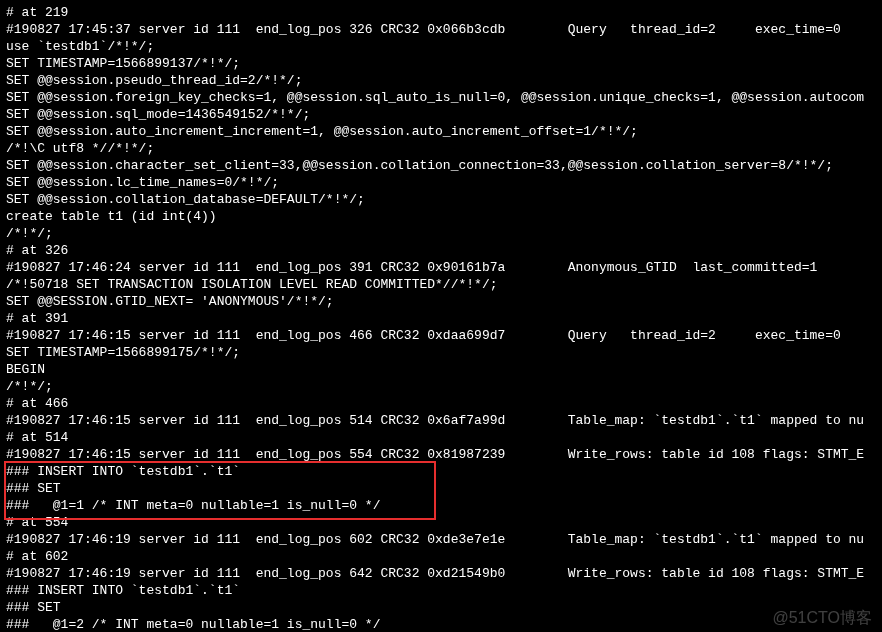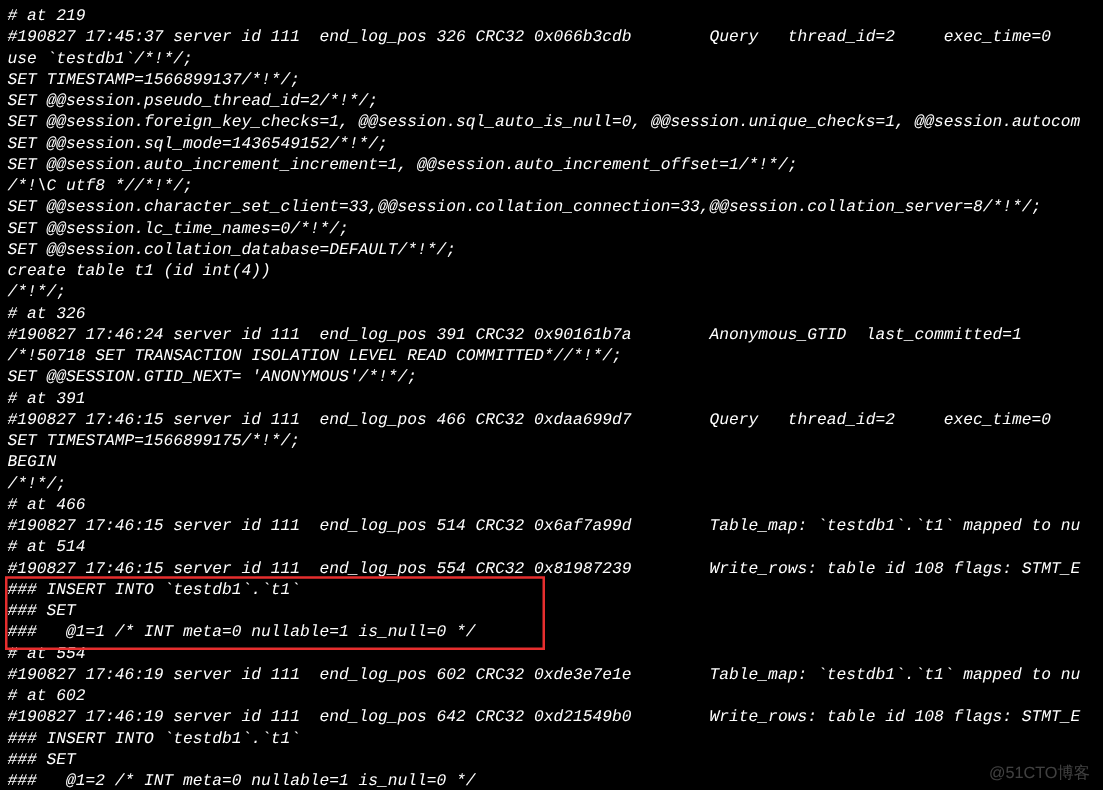--- a/index.html
+++ b/index.html
@@ -13,32 +13,32 @@
     width: 882px;
     height: 632px;
     overflow: hidden;
     position: relative;
   }
   .terminal {
     padding: 4px 6px;
     white-space: pre;
     position: relative;
   }
-  .line { white-space: pre; font-style: italic; }
+  .line { white-space: pre; }
   .highlight-box {
     position: absolute;
     border: 2px solid #e62e2e;
     pointer-events: none;
   }
   .watermark {
     position: absolute;
     right: 10px;
     bottom: 6px;
     color: rgba(255,255,255,0.25);
-    font-size: 13px;
+    font-size: 16px;
     font-family: sans-serif;
   }
 </style>
 </head>
 <body>
 
 <div class="terminal" id="terminal"><div class="line"># at 219</div><div class="line">#190827 17:45:37 server id 111  end_log_pos 326 CRC32 0x066b3cdb        Query   thread_id=2     exec_time=0</div><div class="line">use `testdb1`/*!*/;</div><div class="line">SET TIMESTAMP=1566899137/*!*/;</div><div class="line">SET @@session.pseudo_thread_id=2/*!*/;</div><div class="line">SET @@session.foreign_key_checks=1, @@session.sql_auto_is_null=0, @@session.unique_checks=1, @@session.autocom</div><div class="line">SET @@session.sql_mode=1436549152/*!*/;</div><div class="line">SET @@session.auto_increment_increment=1, @@session.auto_increment_offset=1/*!*/;</div><div class="line">/*!\C utf8 *//*!*/;</div><div class="line">SET @@session.character_set_client=33,@@session.collation_connection=33,@@session.collation_server=8/*!*/;</div><div class="line">SET @@session.lc_time_names=0/*!*/;</div><div class="line">SET @@session.collation_database=DEFAULT/*!*/;</div><div class="line">create table t1 (id int(4))</div><div class="line">/*!*/;</div><div class="line"># at 326</div><div class="line">#190827 17:46:24 server id 111  end_log_pos 391 CRC32 0x90161b7a        Anonymous_GTID  last_committed=1</div><div class="line">/*!50718 SET TRANSACTION ISOLATION LEVEL READ COMMITTED*//*!*/;</div><div class="line">SET @@SESSION.GTID_NEXT= 'ANONYMOUS'/*!*/;</div><div class="line"># at 391</div><div class="line">#190827 17:46:15 server id 111  end_log_pos 466 CRC32 0xdaa699d7        Query   thread_id=2     exec_time=0</div><div class="line">SET TIMESTAMP=1566899175/*!*/;</div><div class="line">BEGIN</div><div class="line">/*!*/;</div><div class="line"># at 466</div><div class="line">#190827 17:46:15 server id 111  end_log_pos 514 CRC32 0x6af7a99d        Table_map: `testdb1`.`t1` mapped to nu</div><div class="line"># at 514</div><div class="line">#190827 17:46:15 server id 111  end_log_pos 554 CRC32 0x81987239        Write_rows: table id 108 flags: STMT_E</div><div class="line">### INSERT INTO `testdb1`.`t1`</div><div class="line">### SET</div><div class="line">###   @1=1 /* INT meta=0 nullable=1 is_null=0 */</div><div class="line"># at 554</div><div class="line">#190827 17:46:19 server id 111  end_log_pos 602 CRC32 0xde3e7e1e        Table_map: `testdb1`.`t1` mapped to nu</div><div class="line"># at 602</div><div class="line">#190827 17:46:19 server id 111  end_log_pos 642 CRC32 0xd21549b0        Write_rows: table id 108 flags: STMT_E</div><div class="line">### INSERT INTO `testdb1`.`t1`</div><div class="line">### SET</div><div class="line">###   @1=2 /* INT meta=0 nullable=1 is_null=0 */</div></div>
 
 <div class="highlight-box" id="hlbox" style="top: 461px; left: 4px; width: 428px; height: 55px;"></div>
 

